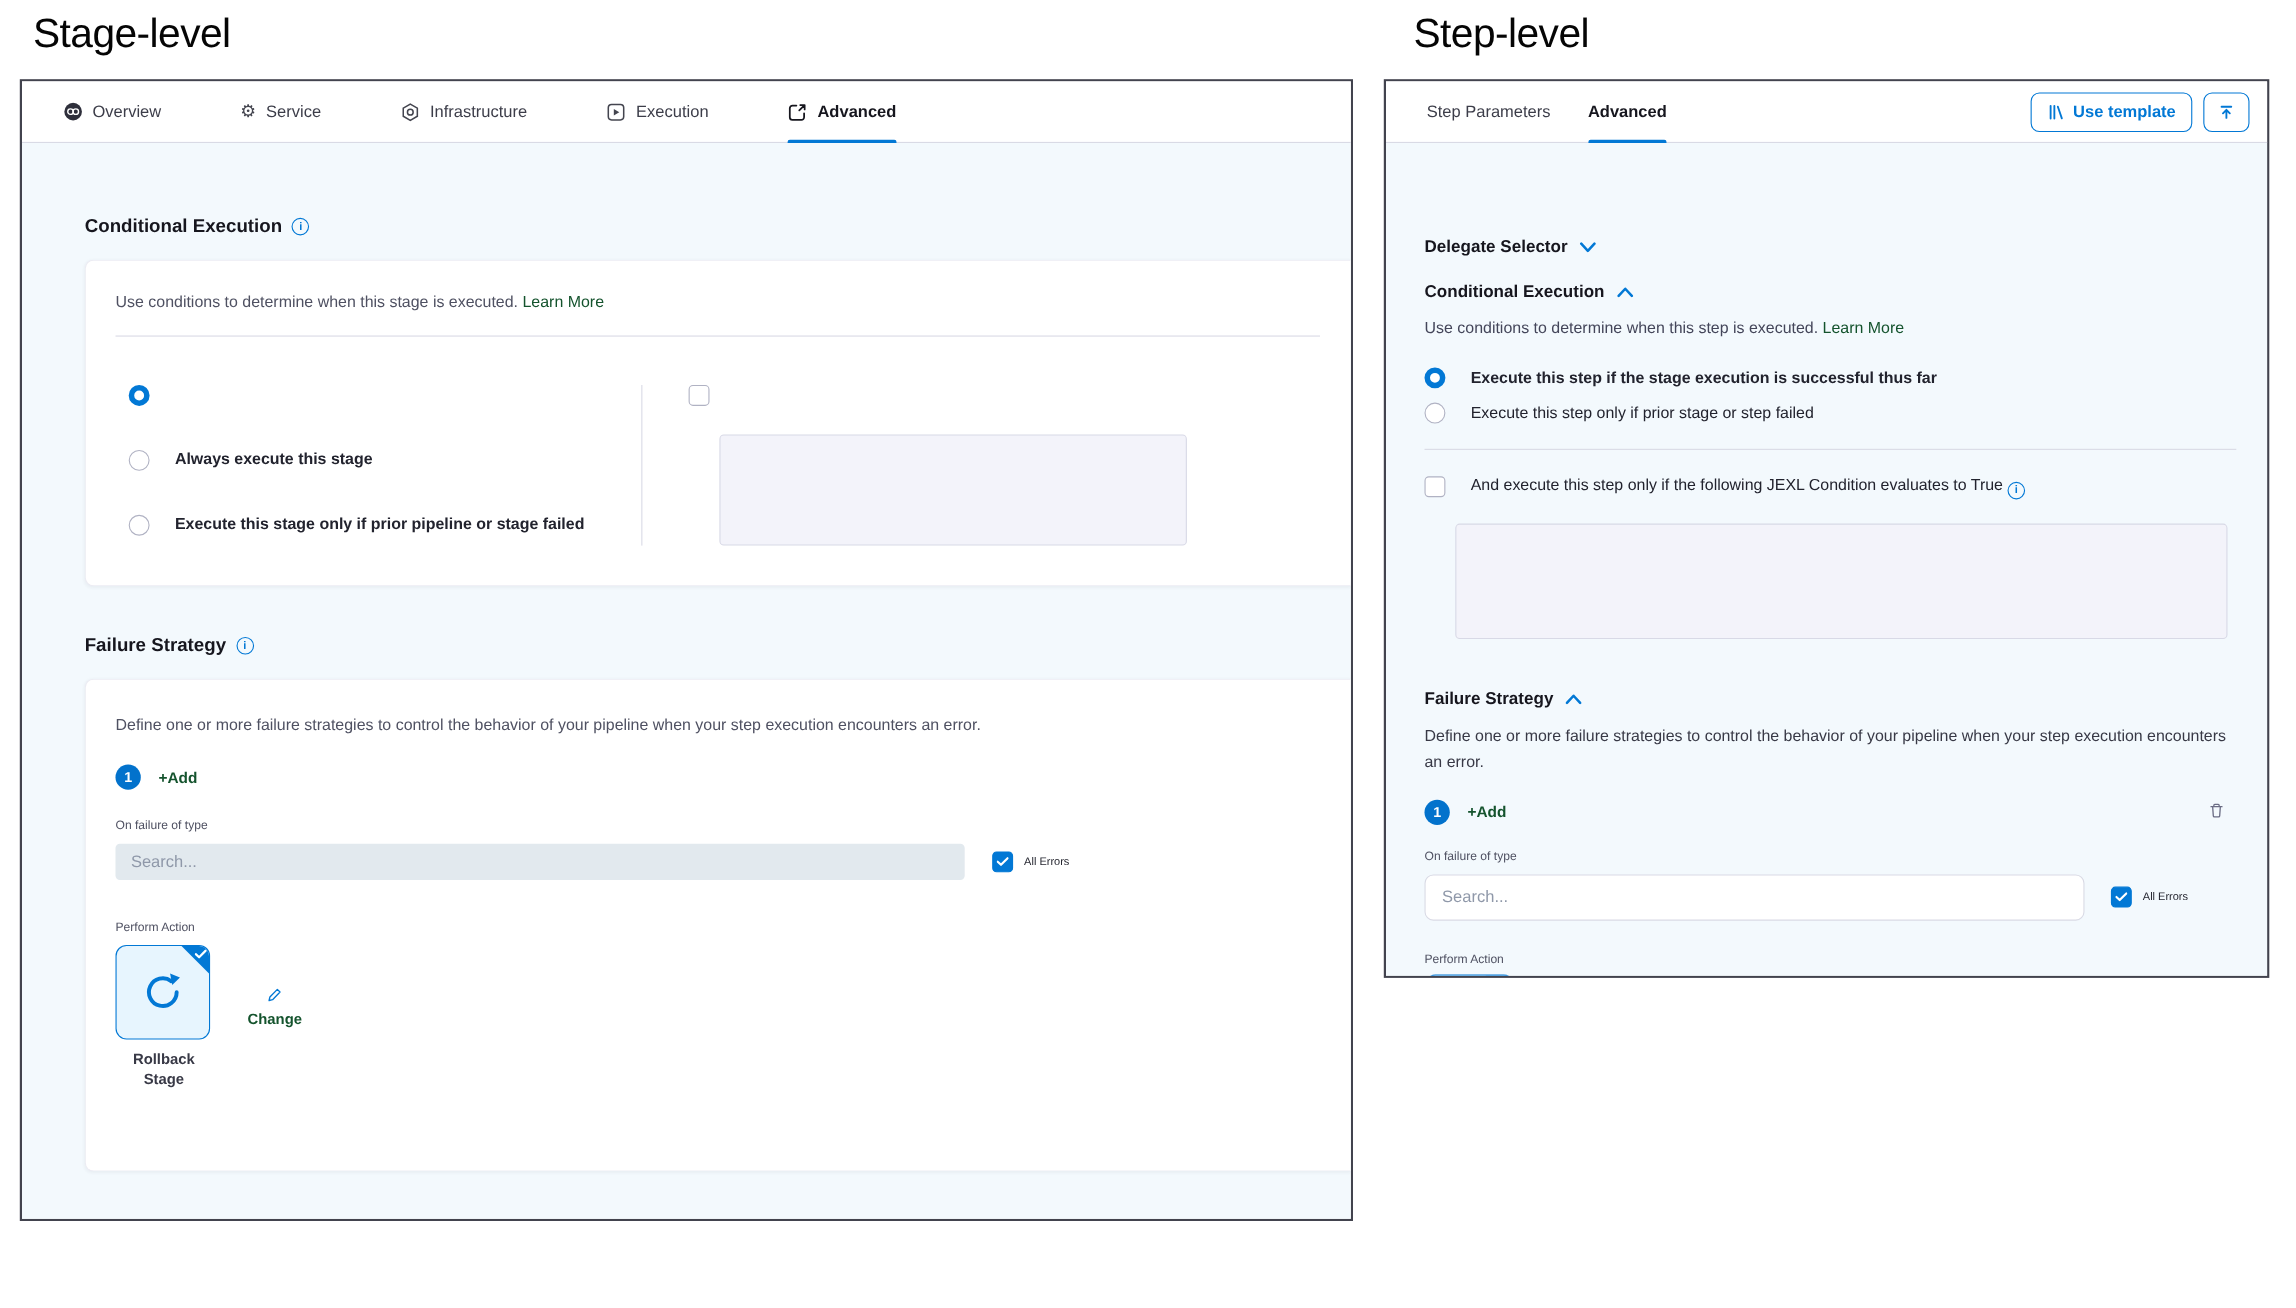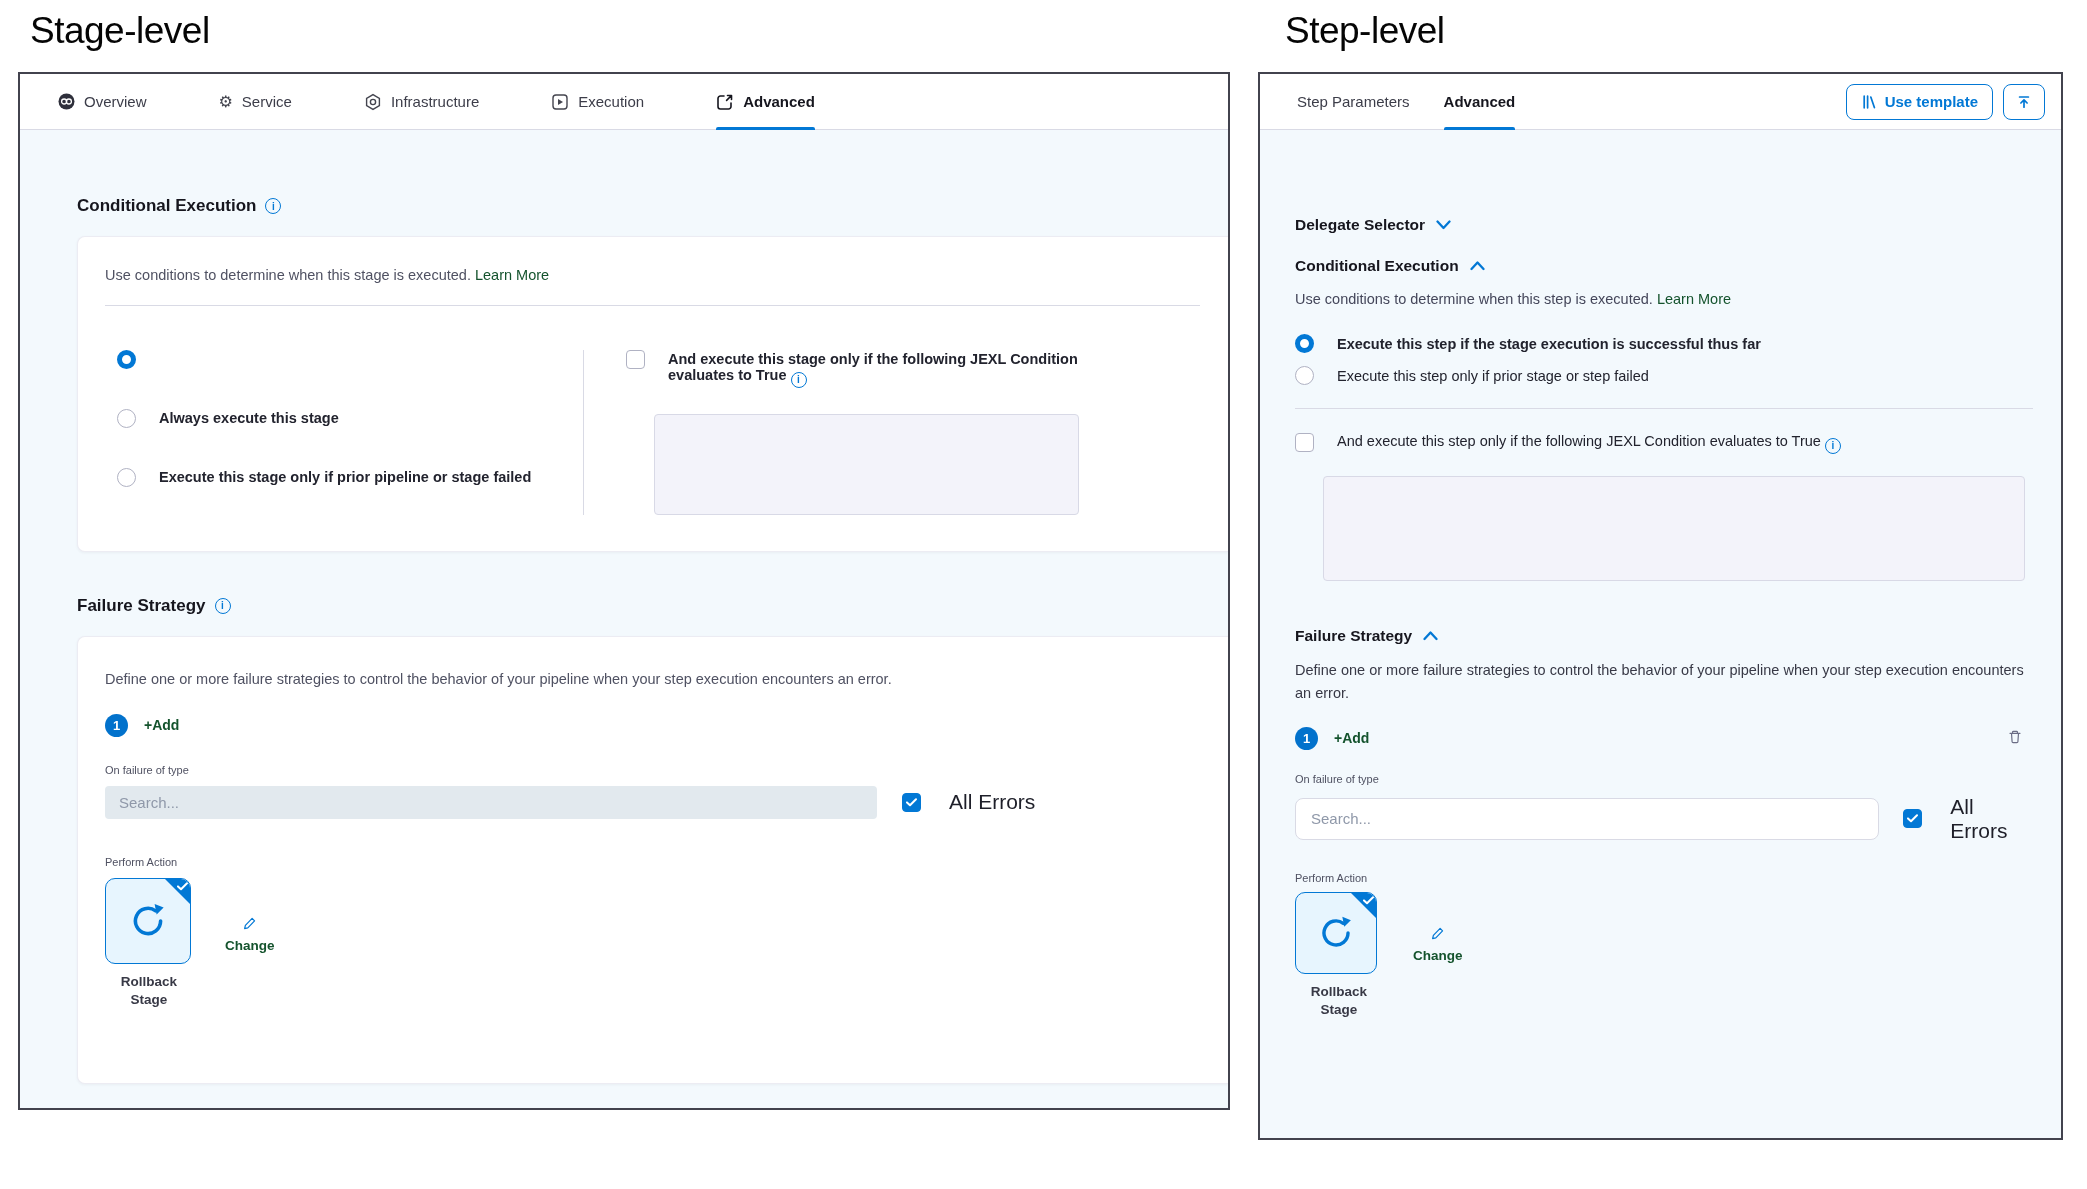--- a/index.html
+++ b/index.html
@@ -6,21 +6,21 @@
   html,body { background:#ffffff; }
   body { font-family:"Liberation Sans","DejaVu Sans",sans-serif; color:#1b1b28; }
   .canvas { position:relative; width:2087px; height:1189px; background:#fff; overflow:hidden; }
 
   .page-title { position:absolute; top:10px; font-size:37px; font-weight:500; color:#050505; letter-spacing:-0.5px; }
   .page-title.stage { left:30px; }
   .page-title.step  { left:1285px; }
 
   .panel { position:absolute; background:#fff; border:2px solid #42434e; }
   .stage-panel { left:18px;  top:72px; width:1212px; height:1038px; }
-  .step-panel  { left:1258px; top:72px; width:805px;  height:1068px; }
+  .step-panel  { left:1258px; top:72px; width:805px;  height:817px; }
 
   
   .tabbar { position:absolute; left:0; right:0; top:0; height:56px; background:#fff;
             border-bottom:1px solid #d9dae5; display:flex; align-items:stretch; z-index:2; }
   .stage-panel .tabbar { padding-left:38px; gap:72px; }
   .step-panel  .tabbar { padding-left:37px; gap:34px; padding-right:16px; }
   .tab { display:flex; align-items:center; gap:9px; font-size:15px; color:#3c3d49; position:relative; cursor:pointer; white-space:nowrap; }
   .tab.active { font-weight:700; color:#16161e; }
   .tab.active::after { content:""; position:absolute; left:0; right:0; bottom:-1px; height:3px; background:#0278d5; border-radius:2px 2px 0 0; }
   .tab .glyph { font-size:16px; color:#44454f; line-height:1; }
@@ -67,21 +67,21 @@
               font-size:13px; font-weight:700; display:inline-flex; align-items:center; justify-content:center; flex:none; cursor:pointer; }
   .add-link { font-size:14px; font-weight:700; }
   .field-label { font-size:11px; color:#4f5162; }
 
   input.search { font-family:inherit; font-size:15px; color:#22232e; outline:none; }
   input.search::placeholder { color:#8f98a9; }
   .stage-search { width:772px; height:33px; background:#e2e9ee; border:none; border-radius:4px; padding:0 14px; }
   .step-search  { width:600px; height:42px; background:#fff; border:1px solid #d9dae5; border-radius:8px; padding:0 15px; }
   .step-search::placeholder { color:#9293ab; }
 
-  .allerr { display:flex; align-items:center; gap:28px; font-size:21px; font-weight:500; color:#1e1f29; }
+  .allerr { display:flex; align-items:center; gap:10px; font-size:10px; font-weight:500; color:#1e1f29; }
 
   .tile-wrap { width:88px; text-align:center; }
   .tile { position:relative; width:86px; height:86px; background:#e7f5fe; border:1.6px solid #0278d5; border-radius:10px;
           display:flex; align-items:center; justify-content:center; cursor:pointer; overflow:hidden; }
   .tile .corner { position:absolute; top:-1px; right:-1px; width:0; height:0;
                   border-top:27px solid #0278d5; border-left:27px solid transparent; }
   .tile .corner-check { position:absolute; top:3px; right:2px; }
   .tile-label { margin-top:9px; font-size:13.5px; font-weight:600; color:#383946; line-height:1.35; }
   .change-link { display:flex; align-items:center; gap:7px; font-size:13.5px; font-weight:700; }
 
@@ -199,24 +199,20 @@
             </div>
             <div class="row">
               <span class="radio"></span>
               <span class="opt-label w600">Execute this stage only if prior pipeline or stage failed</span>
             </div>
           </div>
           <div class="vdiv"></div>
           <div class="cond-jexl-col">
             <div class="row">
               <span class="cbx"></span>
-              <span class="opt-label w600 stage-jexl-label">
-                <span>And execute this stage only if the following JEXL Condition evaluates to True</span>
-                <i class="info-icon" style="vertical-align:-3px;">i</i>
-              </span>
             </div>
             <textarea class="jexl" style=""></textarea>
           </div>
         </div>
       </div>
 
       <div class="sec-heading second">
         <span>Failure Strategy</span>
         <i class="info-icon">i</i>
       </div>

